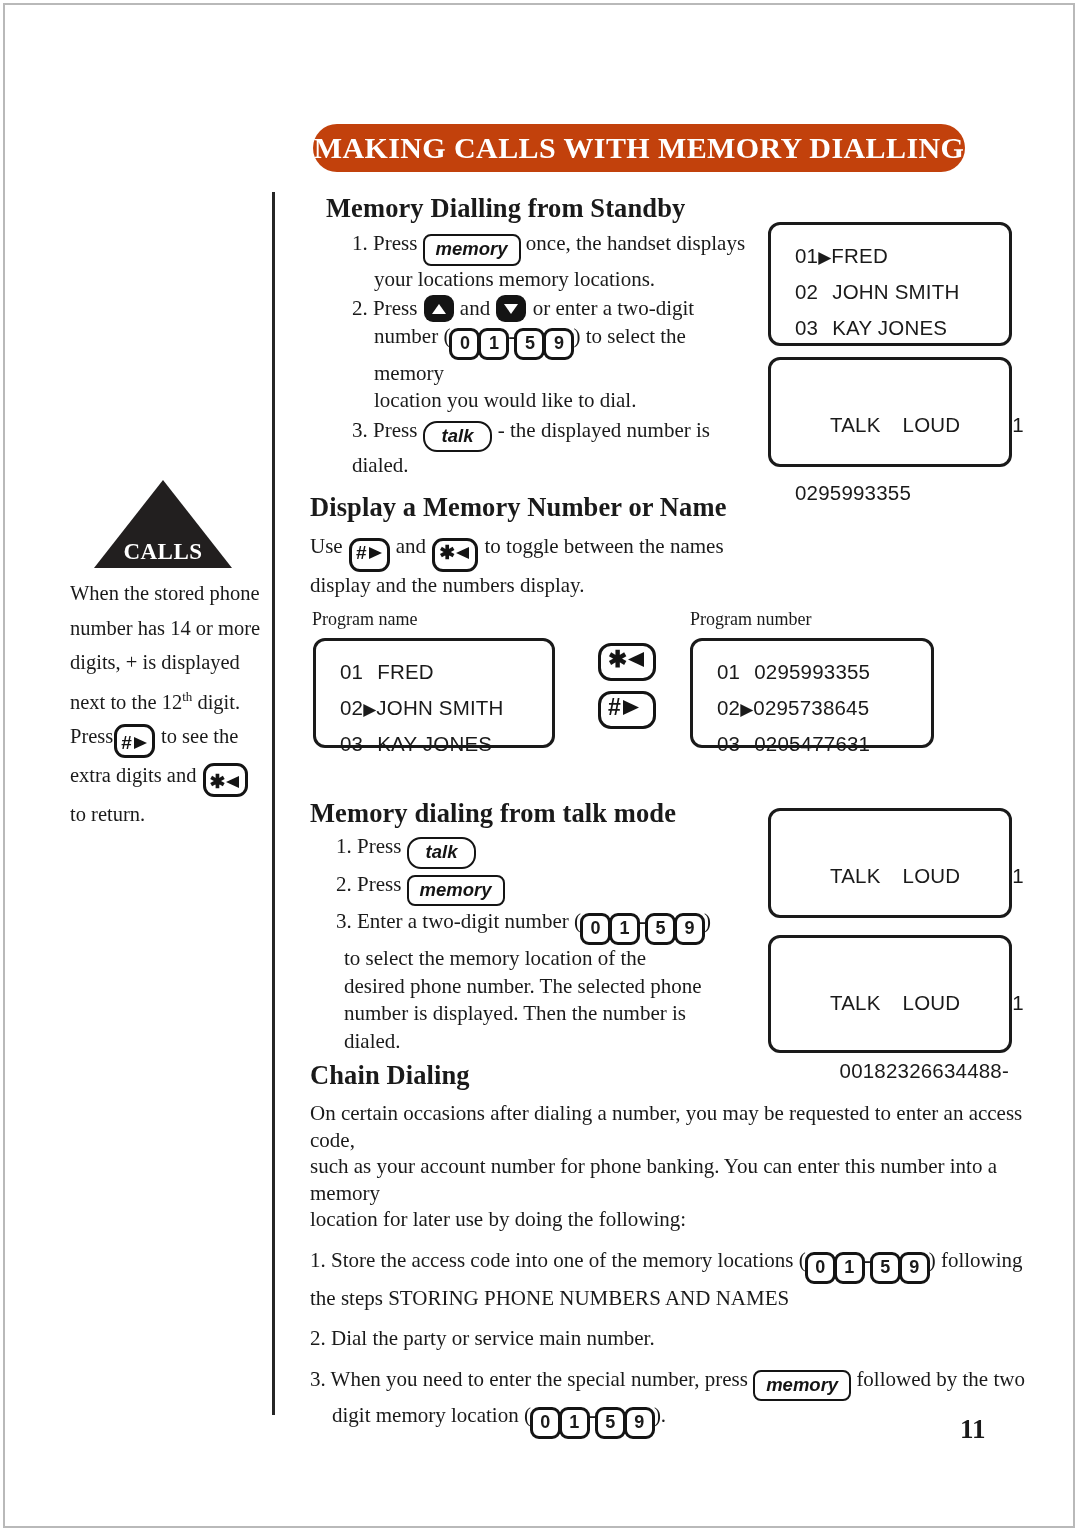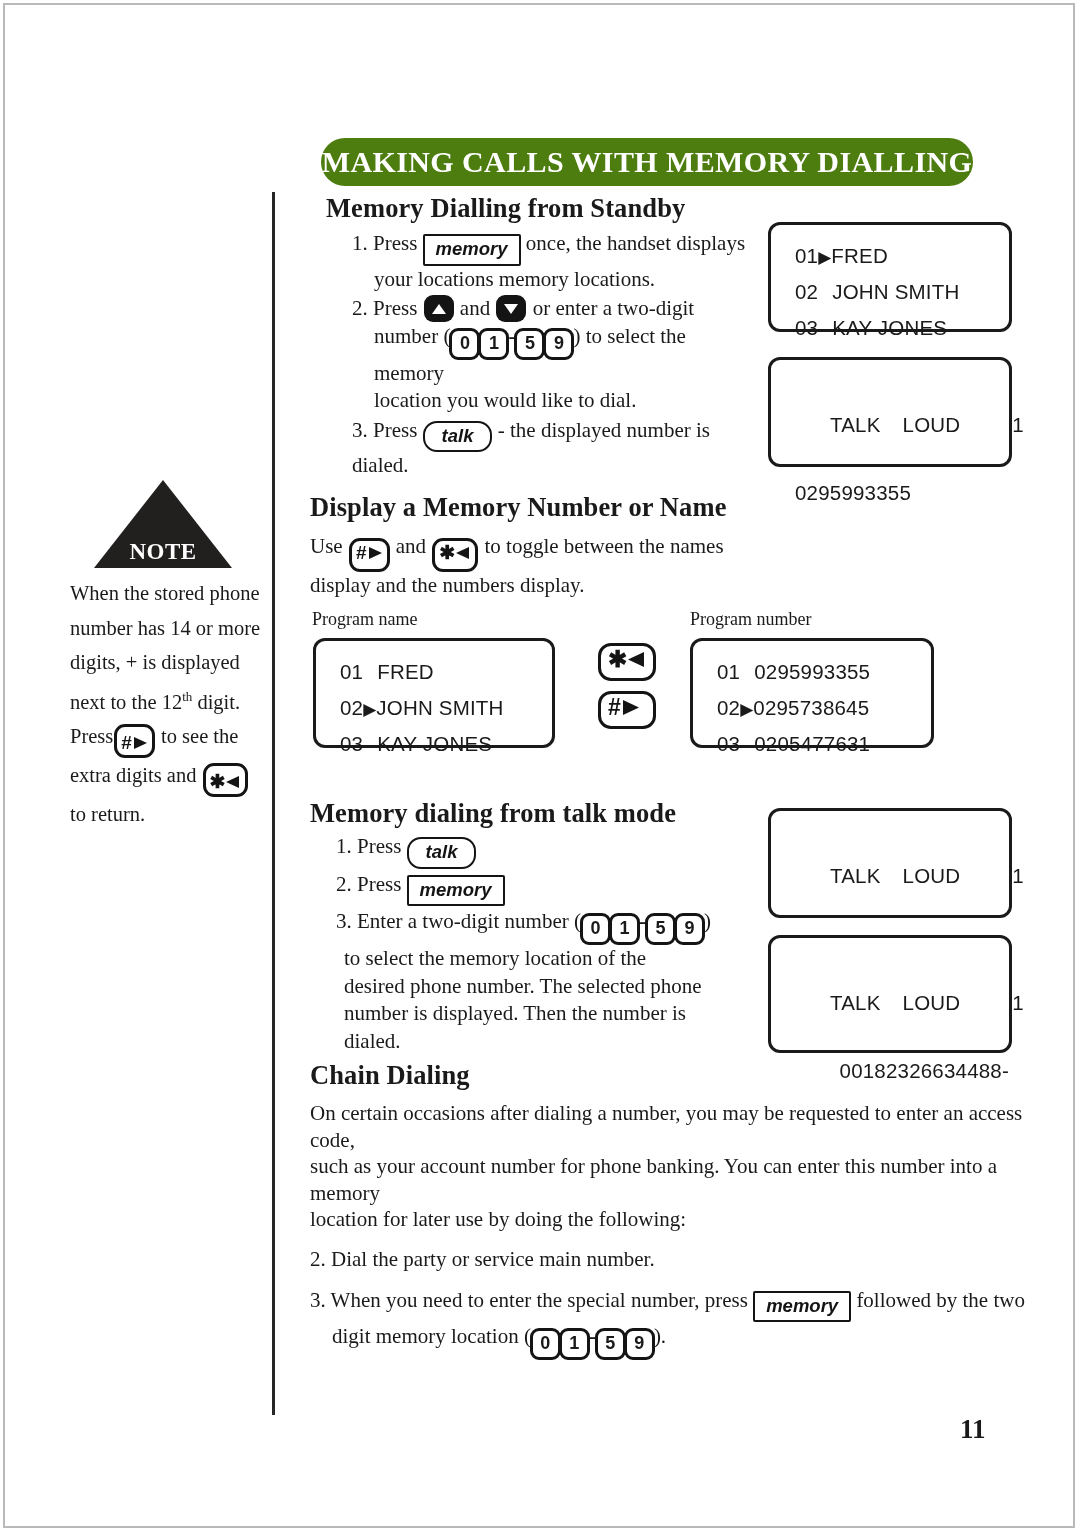--- a/index.html
+++ b/index.html
@@ -15,23 +15,23 @@
     position:absolute;left:3px;top:3px;width:1072px;height:1525px;
     border:2px solid #b9b9b9;box-sizing:border-box;
   }
   .col-divider{
     position:absolute;left:272px;top:192px;width:3px;height:1223px;
     background:#262626;
   }
 
   
   .banner{
-    position:absolute;left:313px;top:138px;width:652px;height:48px;
-    background:#4d7c0f;border-radius:26px;
-    display:flex;align-items:center;justify-content:center;margin-left:8px;
+    position:absolute;left:313px;top:124px;width:652px;height:48px;
+    background:#c2410c;border-radius:26px;
+    display:flex;align-items:center;justify-content:center;
   }
   .banner-text{
     color:#ffffff;font-size:30px;font-weight:700;letter-spacing:.4px;
     font-family:"Liberation Serif", serif;white-space:nowrap;
   }
 
   
   .note-wrap{position:absolute;left:64px;top:478px;width:205px;}
   .note-tri{position:relative;width:142px;height:92px;margin:0 auto 6px 28px;}
   .note-tri svg{display:block;}
@@ -67,21 +67,21 @@
 
   
   .key{
     display:inline-block;vertical-align:-5px;
     border:2.6px solid #141414;border-radius:13px;
     background:#fff;color:#141414;
     font-family:"Liberation Sans", sans-serif;
     font-weight:700;font-style:italic;
     line-height:1;text-align:center;white-space:nowrap;
   }
-  .key-memory{padding:4px 11px 5px;font-size:18.5px;border-radius:2px;}
+  .key-memory{padding:4px 11px 5px;font-size:18.5px;border-radius:8px;}
   .key-talk{padding:4px 17px 5px;font-size:18.5px;border-radius:14px;}
   .key-dig{
     display:inline-block;vertical-align:-6px;
     width:25px;height:26px;line-height:24px;
     border:3px solid #141414;border-radius:9px;background:#fff;
     font-family:"Liberation Sans", sans-serif;font-weight:700;font-style:normal;
     font-size:18px;text-align:center;margin:0 -1px;
   }
   .dash{font-weight:700;}
   .key-arrow{
@@ -139,21 +139,21 @@
 
 <div class="banner">
   <span class="banner-text">MAKING CALLS WITH MEMORY DIALLING</span>
 </div>
 
 <div class="note-wrap">
   <div class="note-tri">
     <svg width="142" height="92" viewBox="0 0 142 92">
       <polygon points="71,2 140,90 2,90" fill="#221f1f"></polygon>
     </svg>
-    <span class="note-label">NOTE</span>
+    <span class="note-label">CALLS</span>
   </div>
   <div class="note-body">
     <span>When the stored phone</span><br>
     <span>number has 14 or more</span><br>
     <span>digits, + is displayed</span><br>
     <span>next to the 12</span><sup>th</sup><span> digit.</span><br>
     <span>Press</span><span class="key-nav"><span class="gl">#</span><svg width="16" height="14" viewBox="0 0 16 14">
           <polygon points="2,1 15,7 2,13" fill="#141414"></polygon>
         </svg></span> <span>to see the</span><br>
     <span>extra digits and</span> <span class="key-nav"><span class="gl">✱</span><svg width="16" height="14" viewBox="0 0 16 14">
@@ -189,21 +189,21 @@
     </li>
     <li>
       <span>3. Press</span>
       <span class="key key-talk">talk</span>
       <span>- the displayed number is</span>
       <span class="indent">dialed.</span>
     </li>
   </ul>
 </div>
 
-<div class="lcd" style="left:768px;top:222px;width:244px;height:110px;">
+<div class="lcd" style="left:768px;top:222px;width:244px;height:124px;">
   <div class="lcd-inner">
     <div class="lcd-row"><span>01</span><span class="cursor">▶</span><span>FRED</span></div>
     <div class="lcd-row"><span>02</span><span class="cursor" style="padding-left:14px;"></span><span>JOHN SMITH</span></div>
     <div class="lcd-row"><span>03</span><span class="cursor" style="padding-left:14px;"></span><span>KAY JONES</span></div>
   </div>
 </div>
 
 <div class="lcd" style="left:768px;top:357px;width:244px;height:110px;">
   <div class="lcd-inner">
     <div class="lcd-row">
@@ -295,20 +295,24 @@
   </div>
 </div>
 
 <div class="rc" style="top:1060px;width:716px;">
   <h2 class="sec">Chain Dialing</h2>
   <div class="body-txt" style="margin-top:9px;line-height:26.5px;">
     <span>On certain occasions after dialing a number, you may be requested to enter an access code,</span><br>
     <span>such as your account number for phone banking. You can enter this number into a memory</span><br>
     <span>location for later use by doing the following:</span>
   </div>
+  <div class="body-txt" style="margin-top:13px;line-height:28px;">
+    <span>1. Store the access code into one of the memory locations (</span><span class="key-dig">0</span><span class="key-dig">1</span><span class="dash">-</span><span class="key-dig">5</span><span class="key-dig">9</span><span>) following</span><br>
+    <span>the steps STORING PHONE NUMBERS AND NAMES</span>
+  </div>
   <div class="body-txt" style="margin-top:13px;">2. Dial the party or service main number.</div>
   <div class="body-txt" style="margin-top:13px;line-height:29px;">
     <span>3. When you need to enter the special number, press</span>
     <span class="key key-memory">memory</span>
     <span>followed by the two</span><br>
     <span style="padding-left:22px;">digit memory location (</span><span class="key-dig">0</span><span class="key-dig">1</span><span class="dash">-</span><span class="key-dig">5</span><span class="key-dig">9</span><span>).</span>
   </div>
 </div>
 
 <div class="pageno">11</div>

